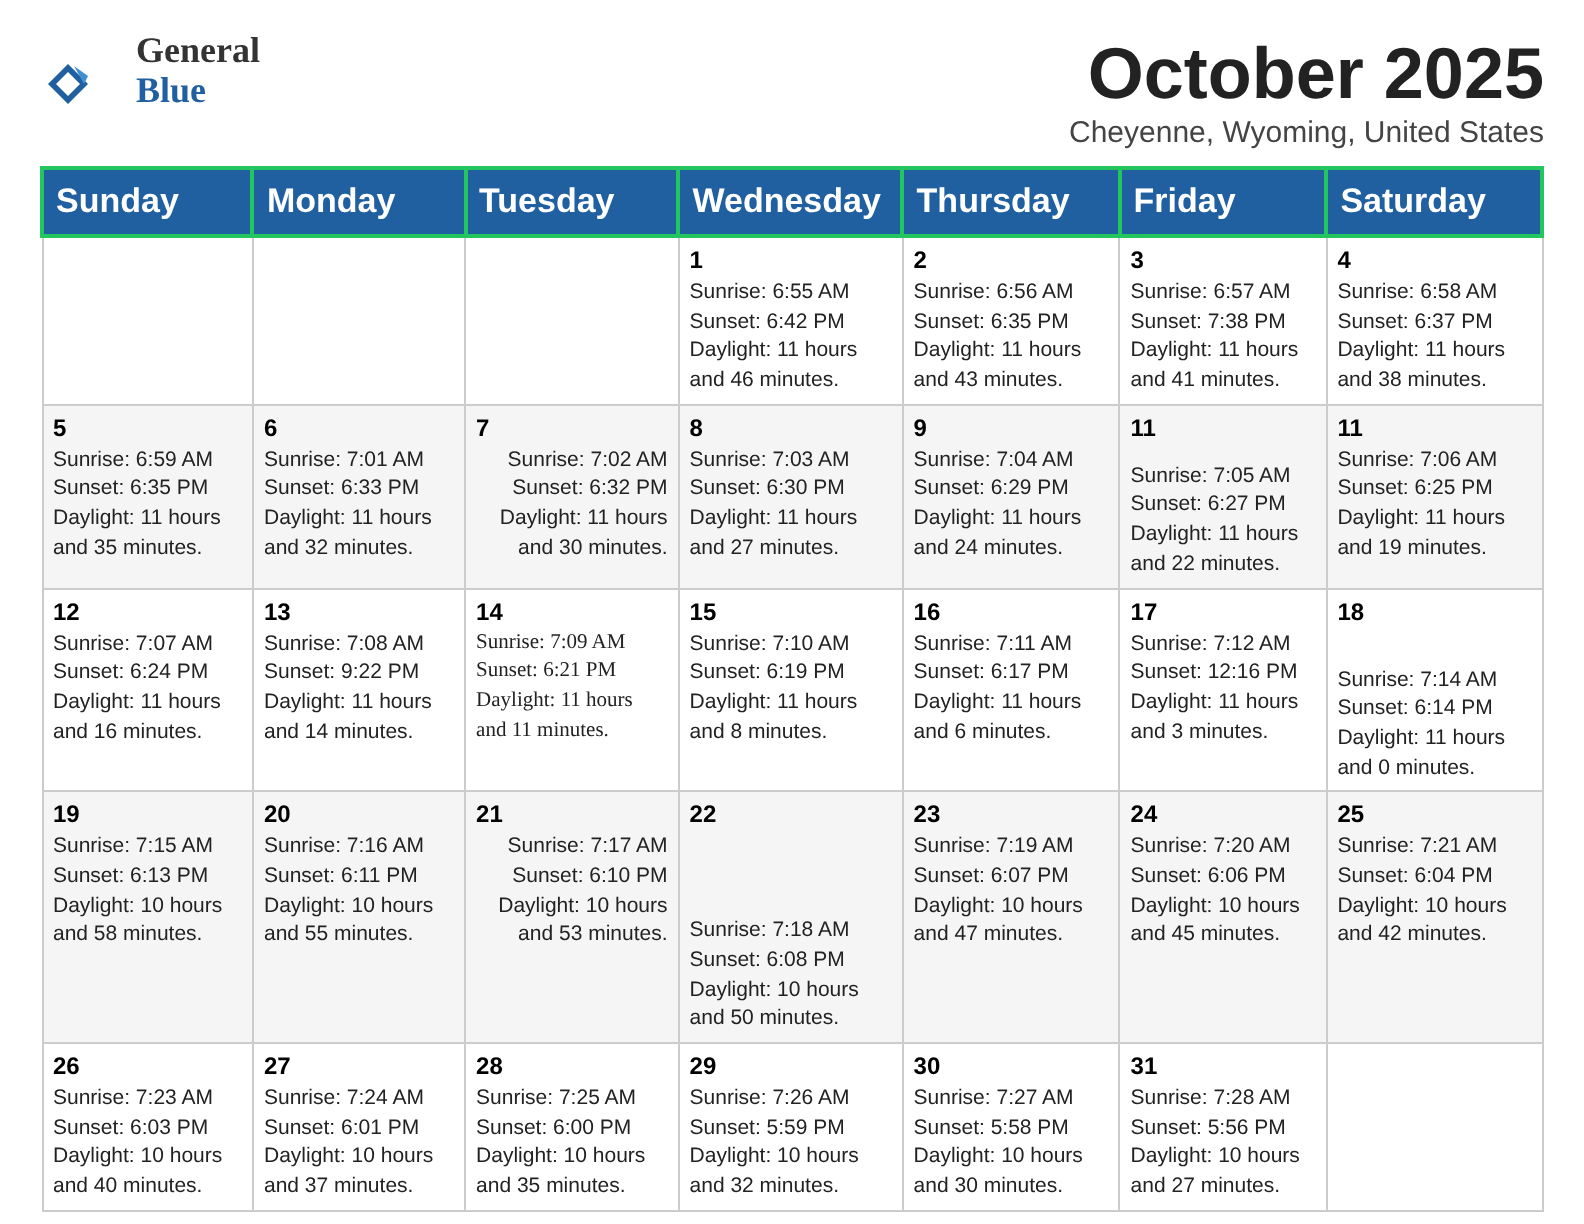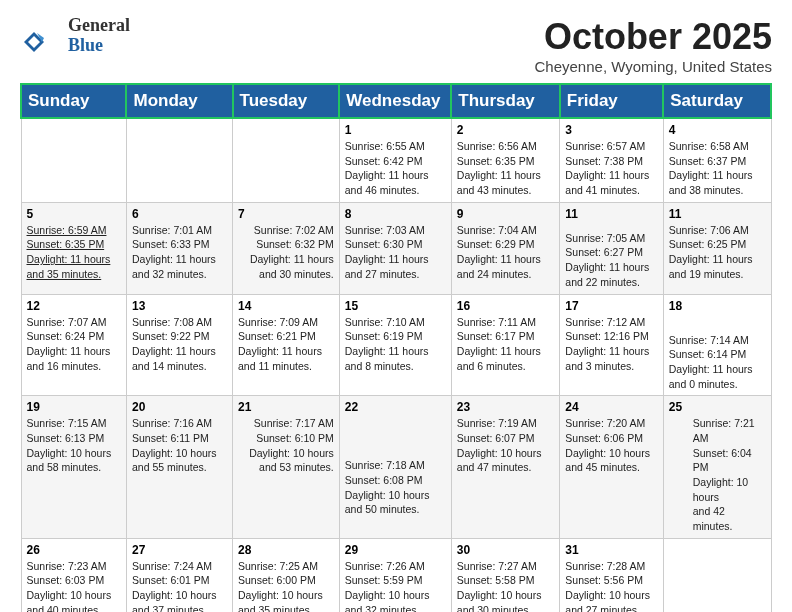--- a/index.html
+++ b/index.html
@@ -147,21 +147,21 @@
           <span class="day-num">4</span>
           <div class="day-info" style="white-space: pre-line;">Sunrise: 6:58 AM
 Sunset: 6:37 PM
 Daylight: 11 hours
 and 38 minutes.</div>
         </td>
       </tr>
       <tr>
         <td>
           <span class="day-num">5</span>
-          <div class="day-info" style="white-space: pre-line; text-decoration: underline;">Sunrise: 6:59 AM
+          <div class="day-info" style="white-space: pre-line;">Sunrise: 6:59 AM
 Sunset: 6:35 PM
 Daylight: 11 hours
 and 35 minutes.</div>
         </td>
         <td>
           <span class="day-num">6</span>
           <div class="day-info" style="white-space: pre-line;">Sunrise: 7:01 AM
 Sunset: 6:33 PM
 Daylight: 11 hours
 and 32 minutes.</div>
@@ -212,21 +212,21 @@
         </td>
         <td>
           <span class="day-num">13</span>
           <div class="day-info" style="white-space: pre-line;">Sunrise: 7:08 AM
 Sunset: 9:22 PM
 Daylight: 11 hours
 and 14 minutes.</div>
         </td>
         <td>
           <span class="day-num">14</span>
-          <div class="day-info" style="white-space: pre-line;">Sunrise: 7:09 AM
+          <div class="day-info" style="white-space: pre-line; font-family: Liberation Serif, serif;">Sunrise: 7:09 AM
 Sunset: 6:21 PM
 Daylight: 11 hours
 and 11 minutes.</div>
         </td>
         <td>
           <span class="day-num">15</span>
           <div class="day-info" style="white-space: pre-line;">Sunrise: 7:10 AM
 Sunset: 6:19 PM
 Daylight: 11 hours
 and 8 minutes.</div>
@@ -291,21 +291,21 @@
         </td>
         <td>
           <span class="day-num">24</span>
           <div class="day-info" style="white-space: pre-line;">Sunrise: 7:20 AM
 Sunset: 6:06 PM
 Daylight: 10 hours
 and 45 minutes.</div>
         </td>
         <td>
           <span class="day-num">25</span>
-          <div class="day-info" style="white-space: pre-line; margin-left: 24px;">Sunrise: 7:21 AM
+          <div class="day-info" style="white-space: pre-line;">Sunrise: 7:21 AM
 Sunset: 6:04 PM
 Daylight: 10 hours
 and 42 minutes.</div>
         </td>
       </tr>
       <tr>
         <td>
           <span class="day-num">26</span>
           <div class="day-info" style="white-space: pre-line;">Sunrise: 7:23 AM
 Sunset: 6:03 PM

